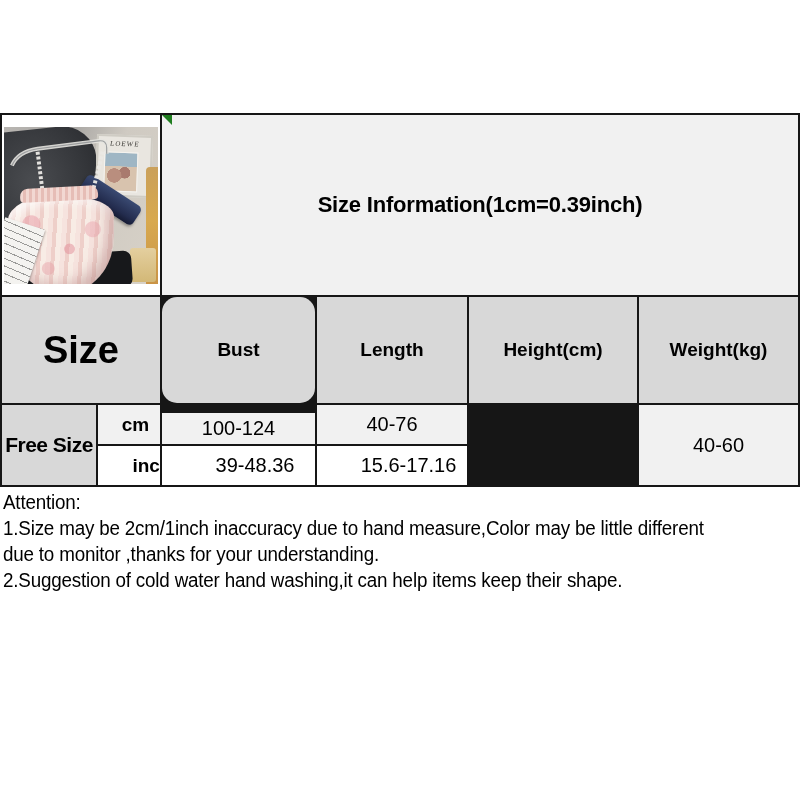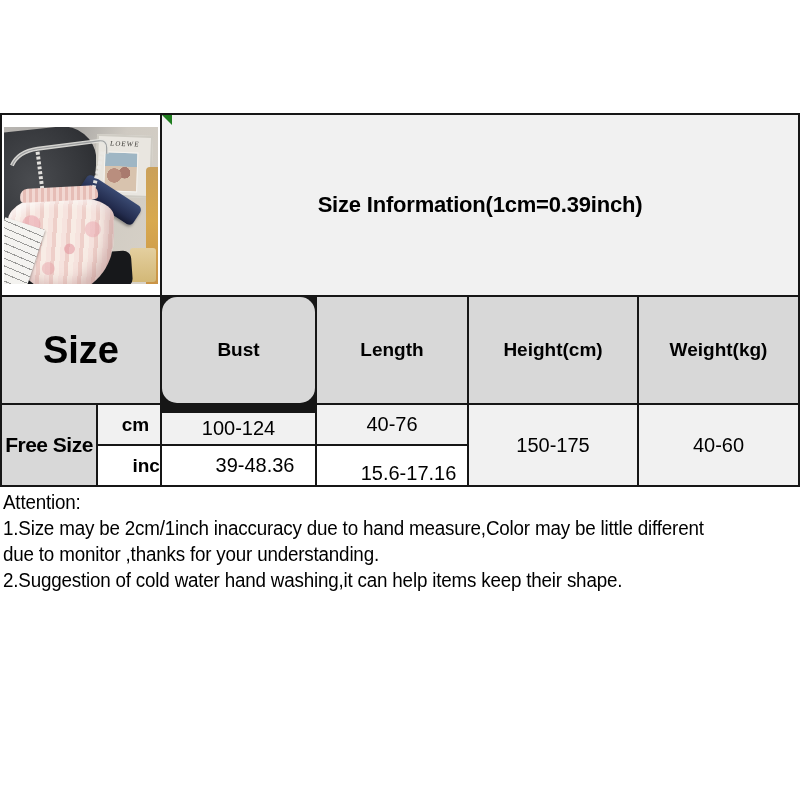--- a/index.html
+++ b/index.html
@@ -41,21 +41,21 @@
   .bust-head    { grid-column: 3; grid-row: 2; border-radius: 15px; }
   .length-head  { grid-column: 4; grid-row: 2; }
   .height-head  { grid-column: 5; grid-row: 2; }
   .weight-head  { grid-column: 6; grid-row: 2; }
   .freesize-cell{ grid-column: 1; grid-row: 3 / 5; }
   .unit-cm      { grid-column: 2; grid-row: 3; }
   .unit-inch    { grid-column: 2; grid-row: 4; }
   .bust-cm      { grid-column: 3; grid-row: 3; margin-top: 8px; }
   .length-cm    { grid-column: 4; grid-row: 3; }
   .bust-inch    { grid-column: 3; grid-row: 4; }
-  .length-inch  { grid-column: 4; grid-row: 4; align-items: flex-end; }
+  .length-inch  { grid-column: 4; grid-row: 4; }
   .height-val   { grid-column: 5; grid-row: 3 / 5; }
   .weight-val   { grid-column: 6; grid-row: 3 / 5; }
 
   .t-title   { font-size: 22px; font-weight: bold; letter-spacing: -0.2px; text-align: center; }
   .t-size    { font-size: 38px; font-weight: bold; }
   .t-colhead { font-size: 19px; font-weight: bold; }
   .t-rowlbl  { font-size: 21px; font-weight: bold; letter-spacing: -0.5px; }
   .t-unit    { font-size: 19px; font-weight: bold; margin-left: 13px; }
   .t-val     { font-size: 20px; font-weight: normal; }
 
@@ -229,23 +229,20 @@
     </div>
     <div class="cell unit-inch bg-white">
       <span class="t-unit">inch</span>
     </div>
     <div class="cell bust-inch bg-white">
       <span class="t-val">39-48.36</span>
     </div>
     <div class="cell length-inch bg-white">
       <span class="t-val">15.6-17.16</span>
     </div>
-    <div class="cell height-val bg-alt">
-      <span class="t-val">150-175</span>
-    </div>
     <div class="cell weight-val bg-alt">
       <span class="t-val">40-60</span>
     </div>
 
   </div>
 
   <div class="attention">
     <div>Attention:</div>
     <div>1.Size may be 2cm/1inch inaccuracy due to hand measure,Color may be little different</div>
     <div>due to monitor ,thanks for your understanding.</div>

